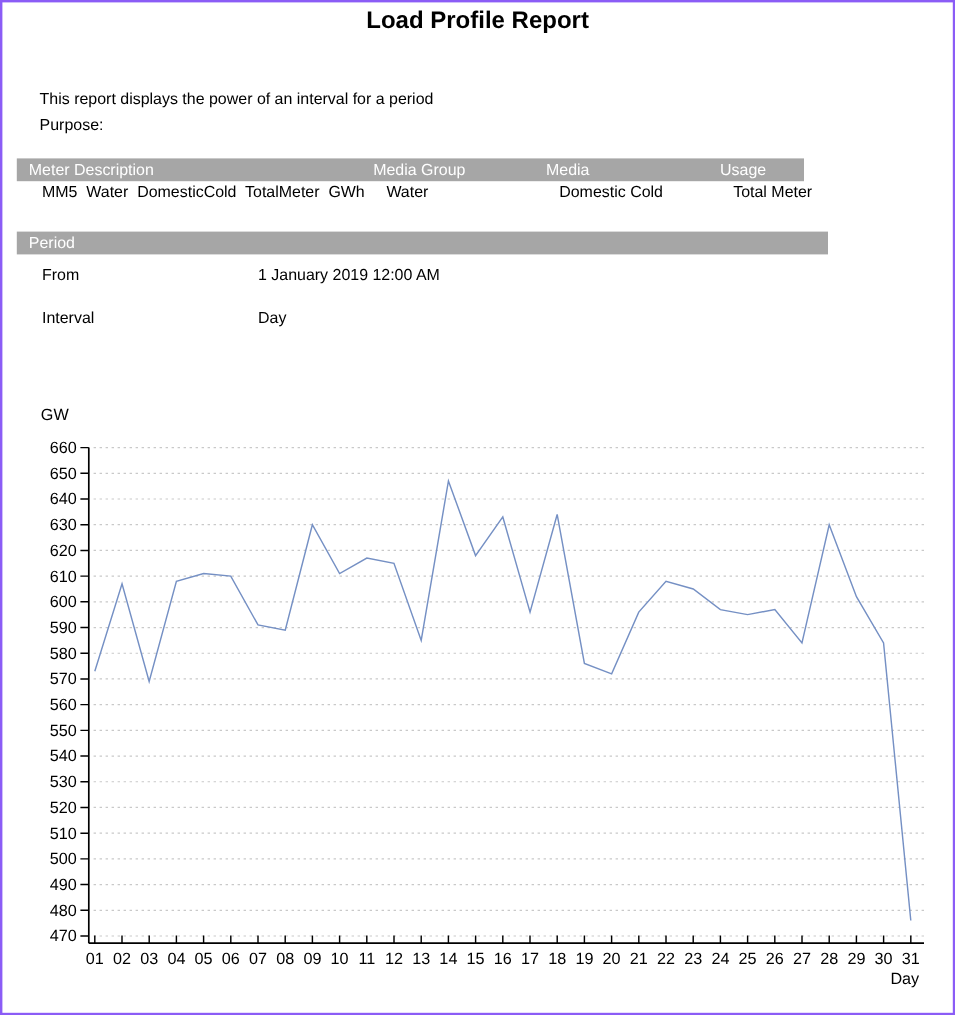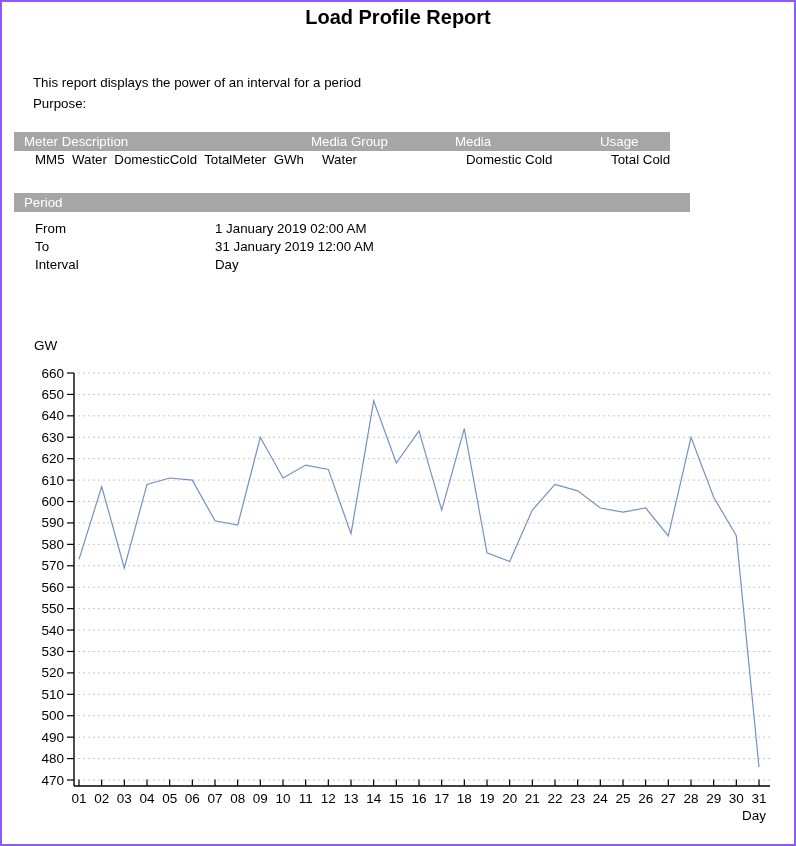--- a/index.html
+++ b/index.html
@@ -63,34 +63,30 @@
     <span class="c1">Meter Description</span>
     <span class="c2">Media Group</span>
     <span class="c3">Media</span>
     <span class="c4">Usage</span>
   </div>
 
   <div class="meter-row">
     <span class="c1">MM5  Water  DomesticCold  TotalMeter  GWh</span>
     <span class="c2">Water</span>
     <span class="c3">Domestic Cold</span>
-    <span class="c4">Total Cold</span>
+    <span class="c4">Total Meter</span>
   </div>
 
   <div class="bar" id="period-bar" style="background: rgb(166, 166, 166); padding-left: 20px;">
     <span class="c1">Period</span>
   </div>
 
   <div class="kv-row" id="row-from">
     <span class="k">From</span>
-    <span class="v">1 January 2019 02:00 AM</span>
-  </div>
-  <div class="kv-row" id="row-to">
-    <span class="k">To</span>
-    <span class="v">31 January 2019 12:00 AM</span>
+    <span class="v">1 January 2019 12:00 AM</span>
   </div>
   <div class="kv-row" id="row-interval">
     <span class="k">Interval</span>
     <span class="v">Day</span>
   </div>
 
 
   <svg id="chart-svg" width="792" height="842" viewBox="0 0 792 842">
       <line x1="76" y1="778" x2="768" y2="778" stroke="#c9c9c9" stroke-width="1" stroke-dasharray="2 3"></line>
       <line x1="65" y1="778" x2="72" y2="778" stroke="#000000" stroke-width="1.2"></line>

